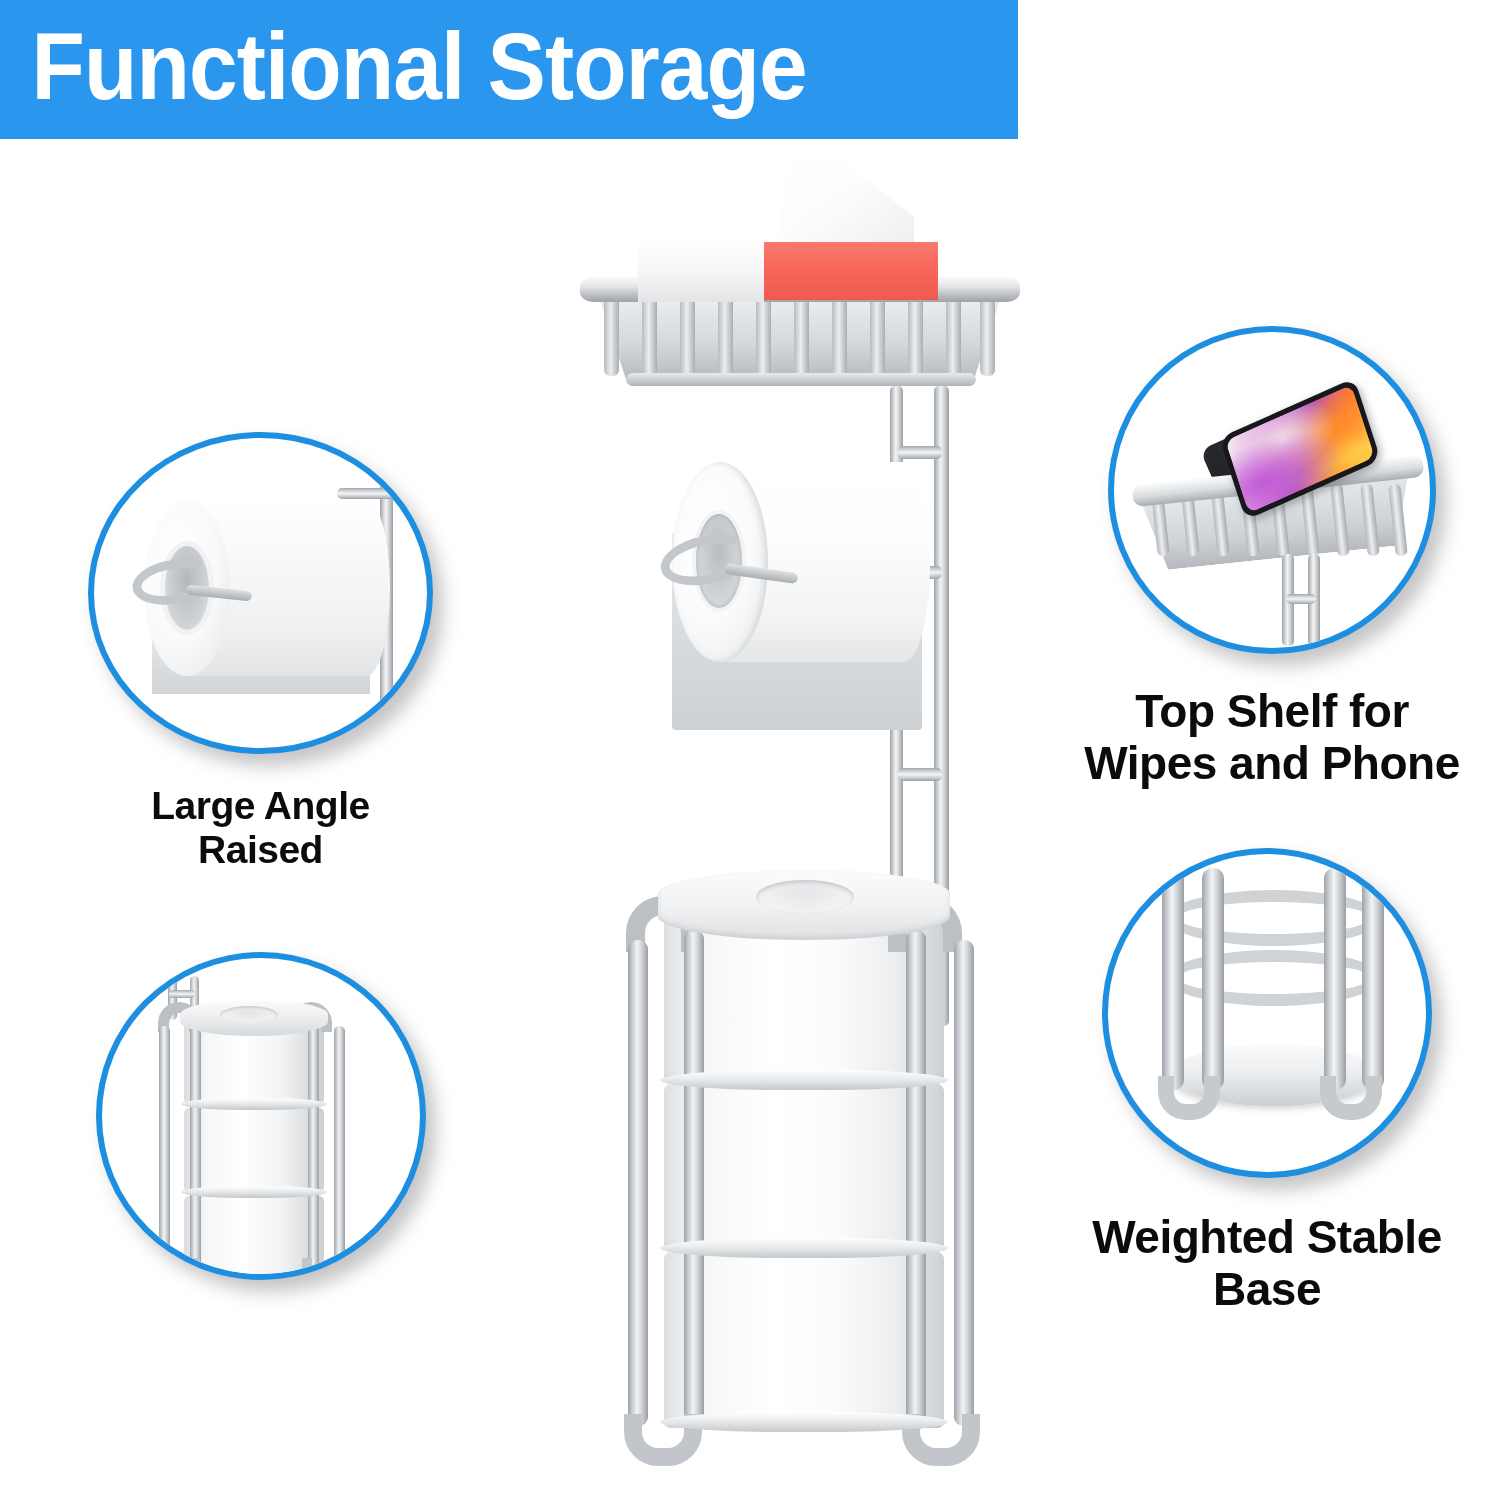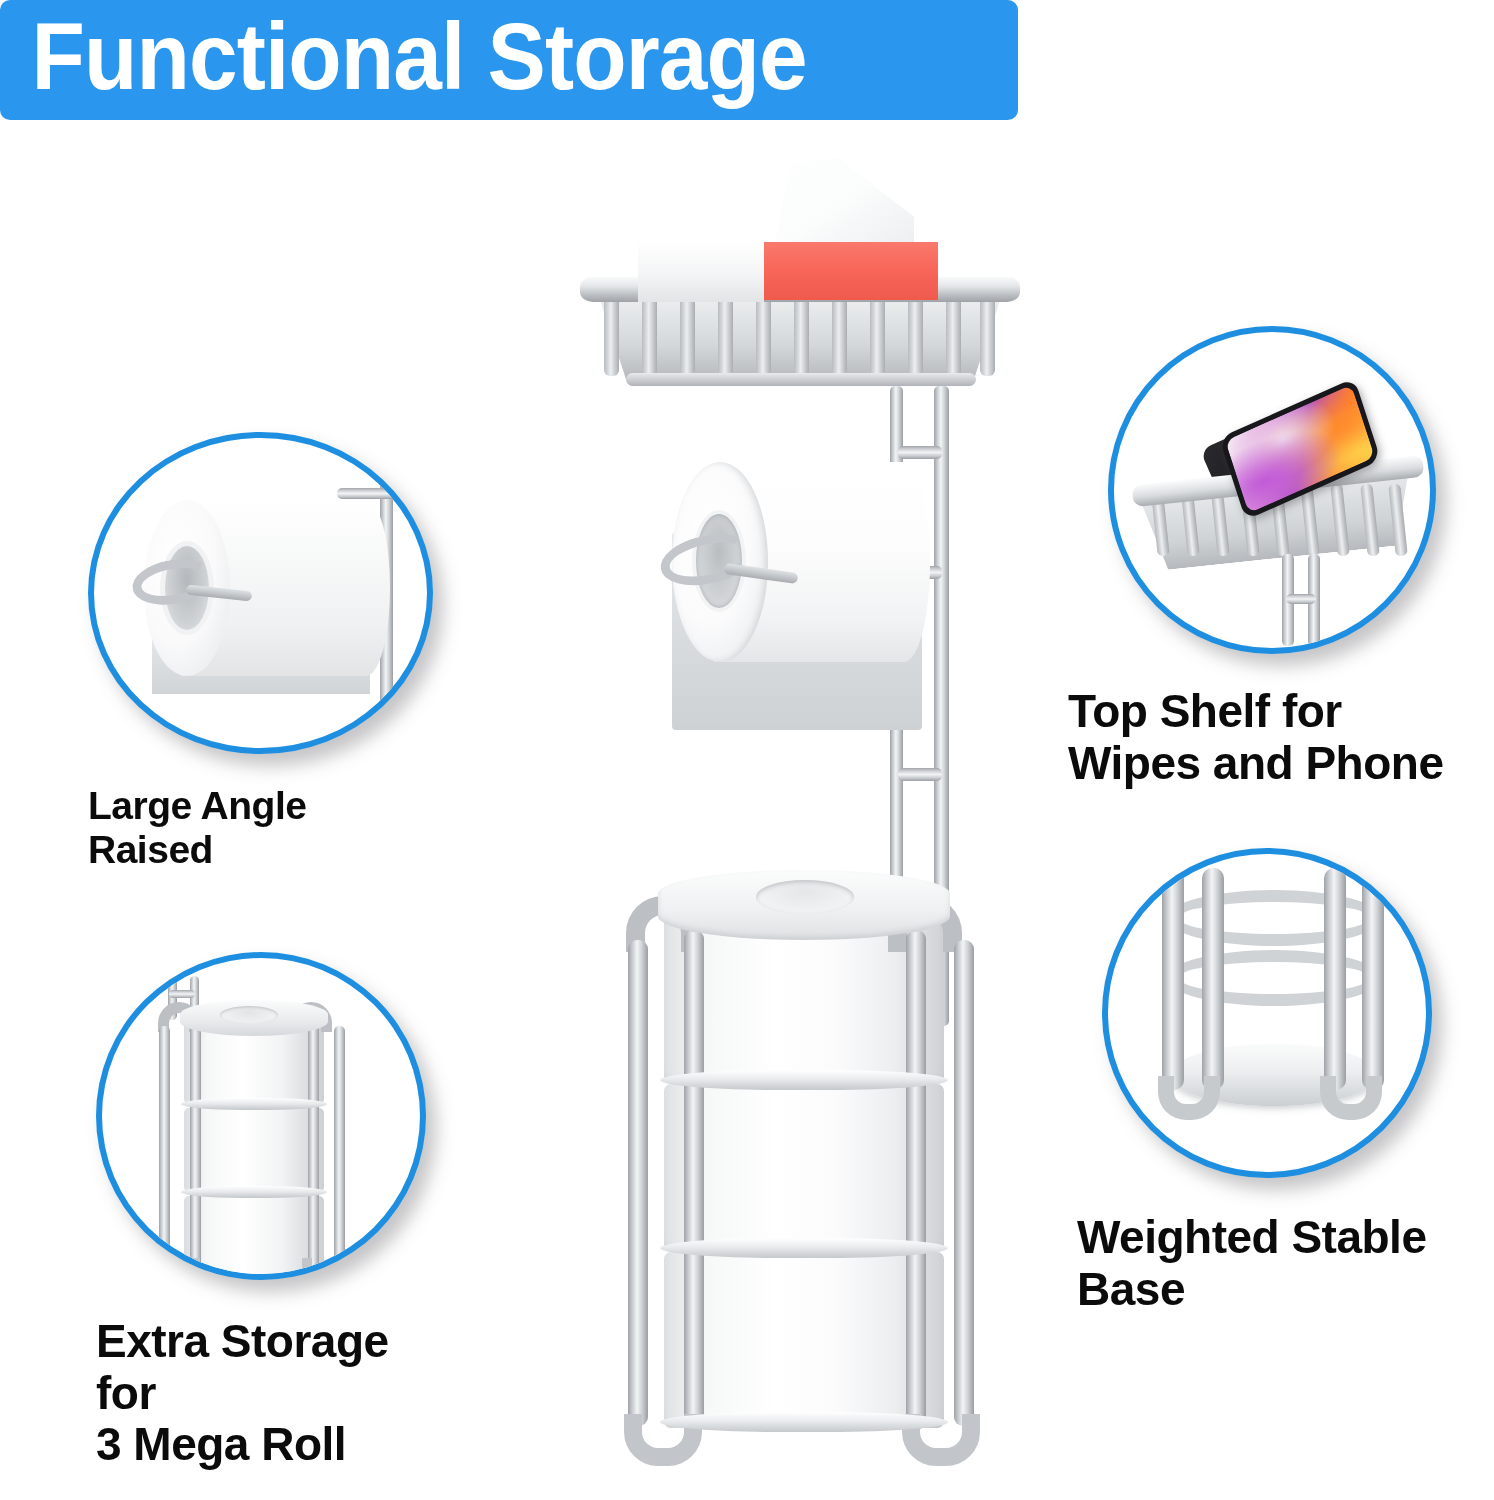--- a/index.html
+++ b/index.html
@@ -7,23 +7,23 @@
   body {
     width: 1494px; height: 1500px;
     position: relative; overflow: hidden;
     font-family: "Liberation Sans", "DejaVu Sans", sans-serif;
     -webkit-font-smoothing: antialiased;
   }
 
   
   #banner {
     position: absolute; left: 0; top: 0;
-    width: 1018px; height: 120px;
+    width: 1018px; height: 139px;
     background: #2a96ed;
-    display: flex; align-items: center; border-radius: 10px;
+    display: flex; align-items: center;
   }
   #banner-title {
     color: #ffffff;
     font-size: 94px;
     font-weight: 700;
     letter-spacing: -1px;
     line-height: 1;
     padding-left: 34px;
     margin-top: -6px;
     transform: scaleX(0.93);
@@ -37,20 +37,21 @@
     position: relative;
     border-radius: 50%;
     background: #ffffff;
     border: 6px solid #1e8fe0;
     box-shadow: 10px 12px 18px rgba(90,90,95,0.35);
     overflow: hidden;
   }
   .bubble-inner { position: absolute; inset: 0; }
   .caption {
     margin-top: 26px;
+    text-align: center;
     color: #0b0b0b;
     font-weight: 700;
     font-size: 44px;
     line-height: 1.12;
     letter-spacing: -0.5px;
     white-space: pre-line;
   }
 
   #callout-tl { left: 88px;  top: 432px; width: 345px; }
   #callout-tl .bubble { width: 345px; height: 322px; }
@@ -489,22 +490,20 @@
       <div class="bl-arch" style="left:56px;  top:44px;"></div>
       <div class="bl-arch" style="left:188px; top:44px;"></div>
       <div class="rod-v bl-post" style="left:57px;  top:68px; height:244px;"></div>
       <div class="rod-v bl-post" style="left:88px;  top:62px; height:252px;"></div>
       <div class="rod-v bl-post" style="left:206px; top:62px; height:252px;"></div>
       <div class="rod-v bl-post" style="left:232px; top:68px; height:244px;"></div>
       <div class="bl-foot" style="left:54px;  top:300px;"></div>
       <div class="bl-foot" style="left:200px; top:300px;"></div>
     </div>
   </div>
-  <div class="caption">Extra Storage for
-3 Mega Roll</div>
 </div>
 
 <div class="callout" id="callout-br">
   <div class="bubble">
     <div class="bubble-inner">
       <div class="br-ring" style="top:36px;"></div>
       <div class="br-ring" style="top:96px;"></div>
       <div class="br-shelf"></div>
       <div class="rod-v br-post" style="left:54px;  top:14px; height:222px;"></div>
       <div class="rod-v br-post" style="left:94px;  top:14px; height:222px;"></div>

